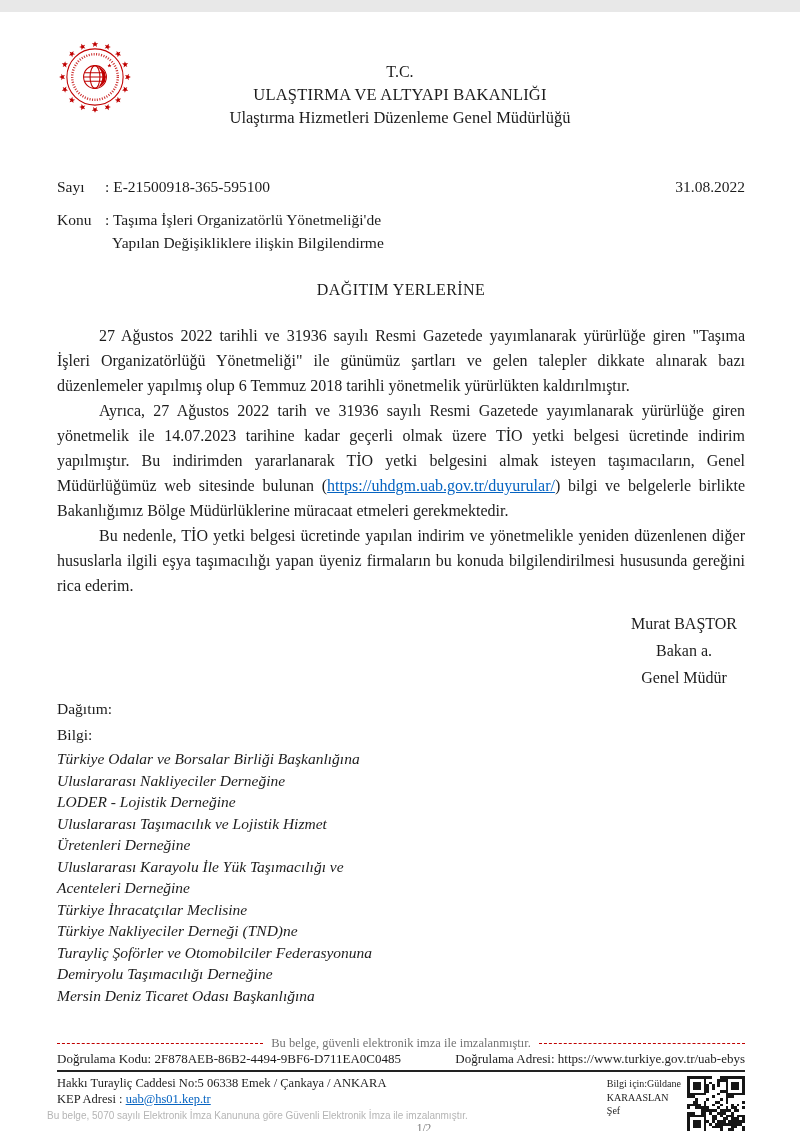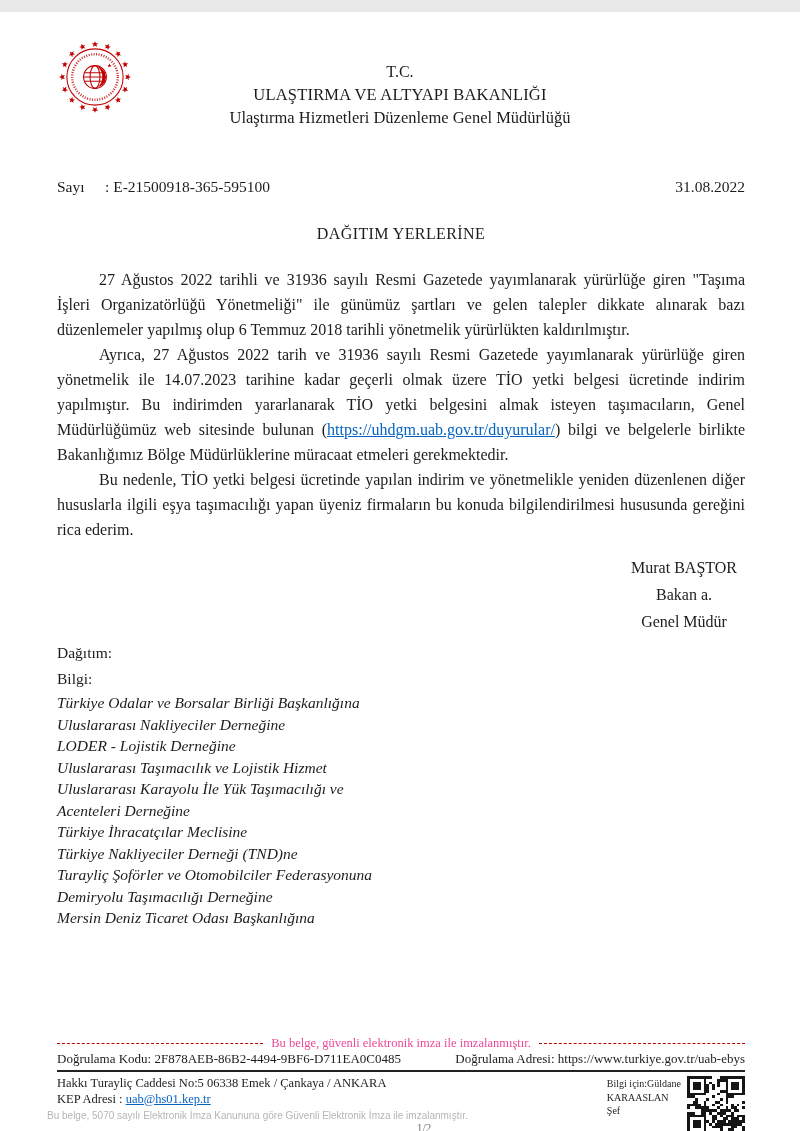--- a/index.html
+++ b/index.html
@@ -29,21 +29,21 @@
   
   .sig-wrap{display:flex;justify-content:flex-end;margin-top:12px;}
   .sig{text-align:center;margin-right:8px;font-size:16px;line-height:27px;}
   
   .dist{margin-top:4px;font-size:15.5px;}
   .dist-dagitim{line-height:27px;}
   .dist-bilgi{line-height:26px;}
   .dist-item{line-height:21.5px;font-style:italic;}
   
   .footer{position:absolute;left:57px;right:55px;top:1024px;}
-  .esign-row{display:flex;align-items:center;color:#ec4899;font-size:12.5px;line-height:14px;}
+  .esign-row{display:flex;align-items:center;color:#737373;font-size:12.5px;line-height:14px;}
   .esign-row .dash{flex:1;border-top:1px dashed #C00000;height:0;}
   .esign-row .txt{padding:0 8px;white-space:nowrap;}
   .verify-row{display:flex;justify-content:space-between;font-size:13px;line-height:18px;margin-top:0px;}
   .footer-line{border-top:2px solid #222;margin-top:2px;}
   .addr-row{display:flex;margin-top:4px;}
   .addr-left{font-size:12.5px;line-height:15.5px;}
   .addr-right{margin-left:auto;text-align:left;font-size:10px;line-height:13.5px;padding-top:1px;}
   .qr{width:58px;height:58px;margin-left:6px;flex:0 0 58px;}
   .addr-right-wrap{margin-left:auto;display:flex;align-items:flex-start;}
   
@@ -96,20 +96,27 @@
   </div>
 
   <div class="content">
 
     <div class="meta">
       <div class="meta-row">
         <span class="meta-label">Sayı</span>
         <span>: E-21500918-365-595100</span>
         <span class="meta-date">31.08.2022</span>
       </div>
+      <div class="meta-row konu-row">
+        <span class="meta-label">Konu</span>
+        <div>
+          <div>: Taşıma İşleri Organizatörlü Yönetmeliği'de</div>
+          <div class="konu-line2">Yapılan Değişikliklere ilişkin Bilgilendirme</div>
+        </div>
+      </div>
     </div>
 
     <div class="doc-heading">DAĞITIM YERLERİNE</div>
 
     <div class="paragraphs">
       <p>27 Ağustos 2022 tarihli ve  31936 sayılı Resmi Gazetede yayımlanarak yürürlüğe giren "Taşıma İşleri Organizatörlüğü Yönetmeliği" ile günümüz şartları ve gelen talepler dikkate alınarak bazı düzenlemeler yapılmış olup 6 Temmuz 2018 tarihli yönetmelik yürürlükten kaldırılmıştır.</p>
       <p><span>Ayrıca, 27 Ağustos 2022 tarih ve 31936 sayılı Resmi Gazetede yayımlanarak yürürlüğe giren yönetmelik ile 14.07.2023 tarihine kadar geçerli olmak üzere TİO yetki belgesi ücretinde indirim yapılmıştır. Bu indirimden yararlanarak TİO yetki belgesini almak isteyen taşımacıların, Genel Müdürlüğümüz web sitesinde bulunan (</span><a class="link">https://uhdgm.uab.gov.tr/duyurular/</a><span>) bilgi ve belgelerle birlikte Bakanlığımız Bölge Müdürlüklerine müracaat etmeleri gerekmektedir.</span></p>
       <p>Bu  nedenle, TİO yetki belgesi ücretinde yapılan indirim ve yönetmelikle yeniden düzenlenen diğer hususlarla ilgili eşya taşımacılığı yapan üyeniz firmaların bu konuda bilgilendirilmesi hususunda gereğini rica ederim.</p>
     </div>
 
@@ -121,20 +128,21 @@
       </div>
     </div>
 
     <div class="dist">
       <div class="dist-dagitim">Dağıtım:</div>
       <div class="dist-bilgi">Bilgi:</div>
       <div class="dist-item">Türkiye Odalar ve Borsalar Birliği Başkanlığına</div>
       <div class="dist-item">Uluslararası Nakliyeciler Derneğine</div>
       <div class="dist-item">LODER - Lojistik Derneğine</div>
       <div class="dist-item">Uluslararası Taşımacılık ve Lojistik Hizmet</div>
+      <div class="dist-item">Üretenleri Derneğine</div>
       <div class="dist-item">Uluslararası Karayolu İle Yük Taşımacılığı ve</div>
       <div class="dist-item">Acenteleri Derneğine</div>
       <div class="dist-item">Türkiye İhracatçılar Meclisine</div>
       <div class="dist-item">Türkiye Nakliyeciler Derneği (TND)ne</div>
       <div class="dist-item">Turayliç Şoförler ve Otomobilciler Federasyonuna</div>
       <div class="dist-item">Demiryolu Taşımacılığı Derneğine</div>
       <div class="dist-item">Mersin Deniz Ticaret Odası Başkanlığına</div>
     </div>
   </div>
 

